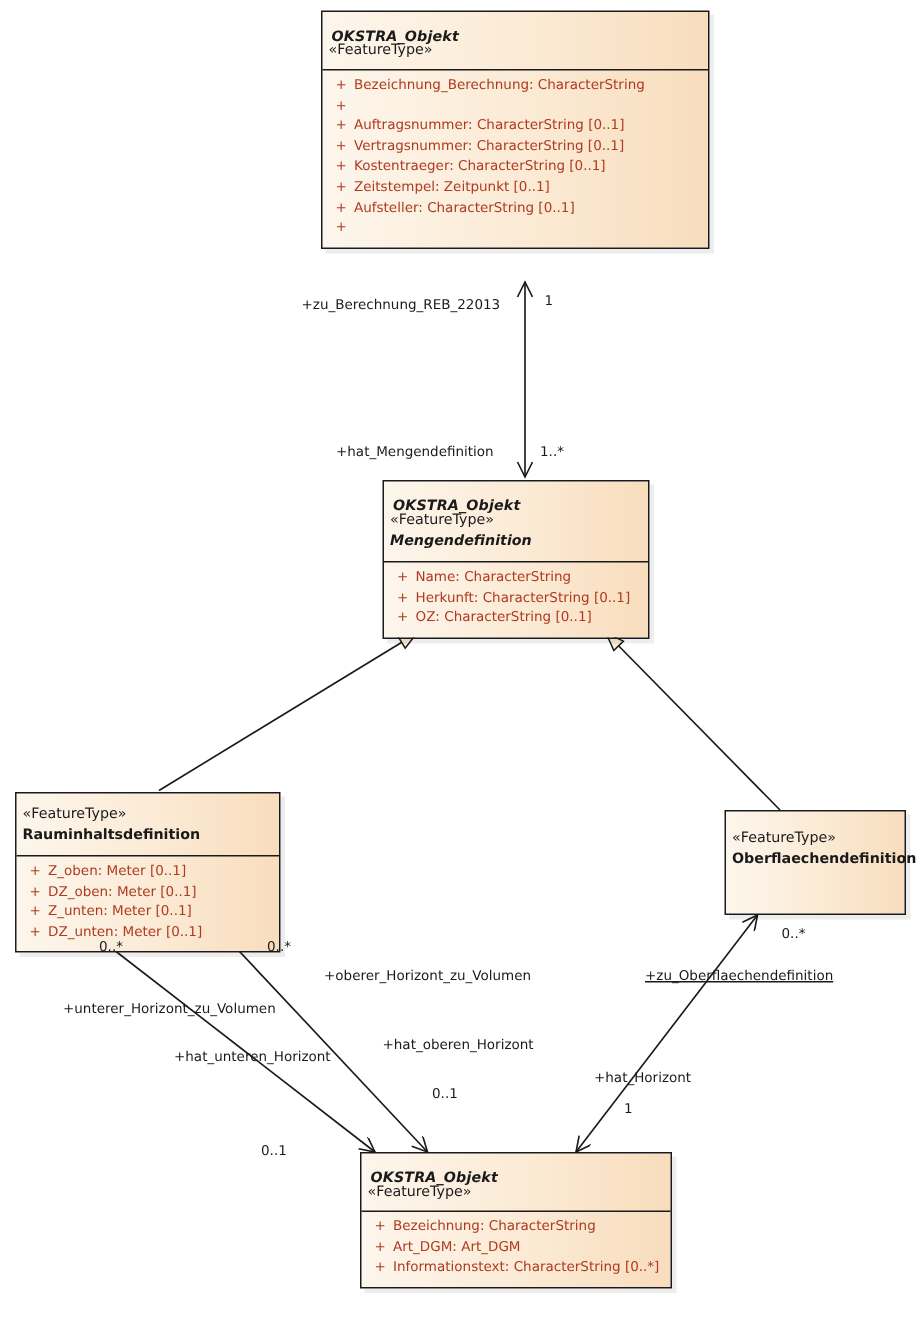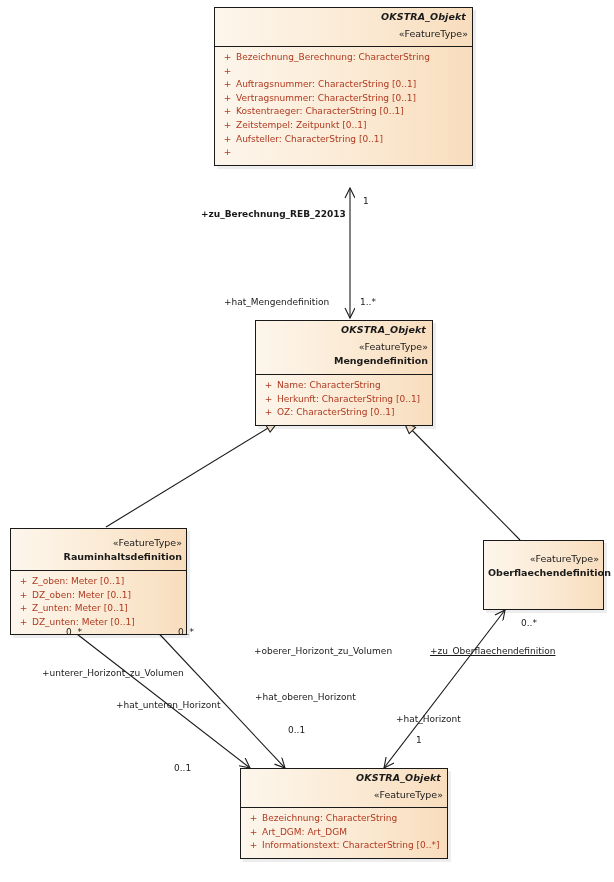--- a/index.html
+++ b/index.html
@@ -30,48 +30,48 @@
   .uml-class {
     position: absolute;
     box-sizing: border-box;
     border: 1px solid #1a1a1a;
     background: linear-gradient(to right, #fdf6ec 0%, #fbead4 55%, #f8ddbd 100%);
     box-shadow: 3px 3px 0 rgba(0,0,0,0.07);
     z-index: 3;
   }
   .stereo-header {
     box-sizing: border-box;
-    padding: 2px 6px 0 6px;
-    text-align: right;
+    padding: 10px 6px 0 6px;
     font-style: italic;
     font-weight: bold;
     font-size: 9.5px;
     color: #1a1a1a;
     letter-spacing: 0.1px;
     height: 16px;
     line-height: 14px;
   }
   .name-block {
     box-sizing: border-box;
-    text-align: right;
+    text-align: left;
     padding: 3px 4px 6px 4px;
   }
   .name-block .stereotype {
     font-size: 9.5px;
     color: #1a1a1a;
     line-height: 13px;
   }
   .name-block .cname {
     font-size: 9.5px;
     font-weight: bold;
     color: #1a1a1a;
     line-height: 14px;
     padding-top: 1px;
   }
   .name-block .cname.abstract {
+    font-style: italic;
   }
   .divider {
     border-top: 1px solid #1a1a1a;
     height: 0;
     font-size: 0;
     line-height: 0;
   }
   .attr-block {
     box-sizing: border-box;
     padding: 4px 4px 5px 4px;
@@ -255,31 +255,31 @@
         <span class="attr-vis">+</span>
         <span class="attr-text">Art_DGM: Art_DGM</span>
       </div>
       <div class="attr-row">
         <span class="attr-vis">+</span>
         <span class="attr-text">Informationstext: CharacterString [0..*]</span>
       </div>
     </div>
   </div>
 
-  <div class="edge-label" style="left:201px; top:209px;font-weight:bold;">+zu_Berechnung_REB_22013</div>
+  <div class="edge-label" style="left:201px; top:199px;">+zu_Berechnung_REB_22013</div>
   <div class="mult-label" style="left:363px; top:196px;">1</div>
 
   <div class="edge-label" style="left:224px; top:297px;">+hat_Mengendefinition</div>
   <div class="mult-label" style="left:360px; top:297px;">1..*</div>
 
   <div class="mult-label" style="left:66px; top:627px;">0..*</div>
   <div class="edge-label" style="left:42px; top:668px;text-align:center;">+unterer_Horizont_zu_Volumen</div>
 
   <div class="mult-label" style="left:178px; top:627px;">0..*</div>
-  <div class="edge-label" style="left:216px; top:646px;margin-left:38px;">+oberer_Horizont_zu_Volumen</div>
+  <div class="edge-label" style="left:216px; top:646px;">+oberer_Horizont_zu_Volumen</div>
 
   <div class="edge-label" style="left:116px; top:700px;">+hat_unteren_Horizont</div>
   <div class="mult-label" style="left:174px; top:763px;">0..1</div>
 
   <div class="edge-label" style="left:255px; top:692px;">+hat_oberen_Horizont</div>
   <div class="mult-label" style="left:288px; top:725px;">0..1</div>
 
   <div class="edge-label" style="left:430px; top:646px;text-decoration:underline;">+zu_Oberflaechendefinition</div>
   <div class="mult-label" style="left:521px; top:618px;">0..*</div>
 

